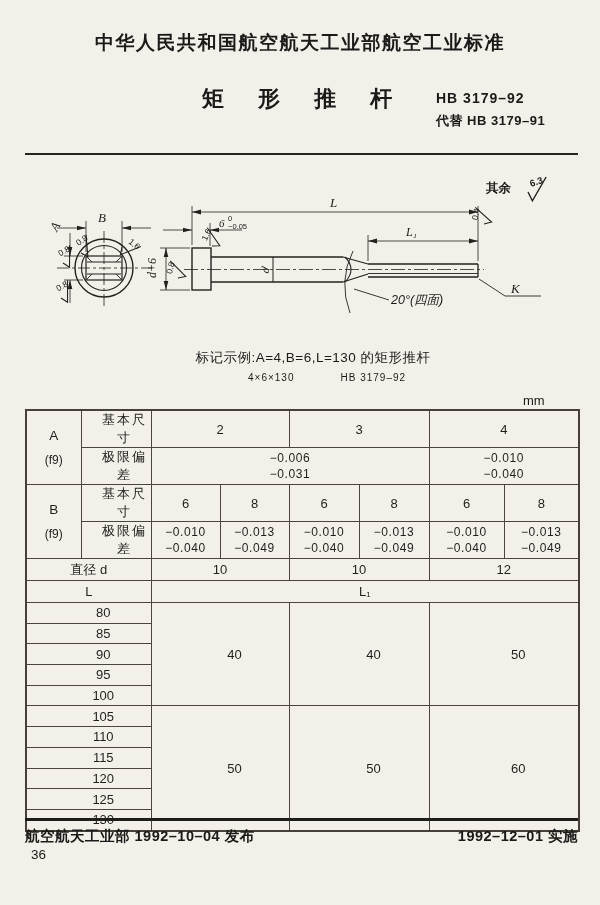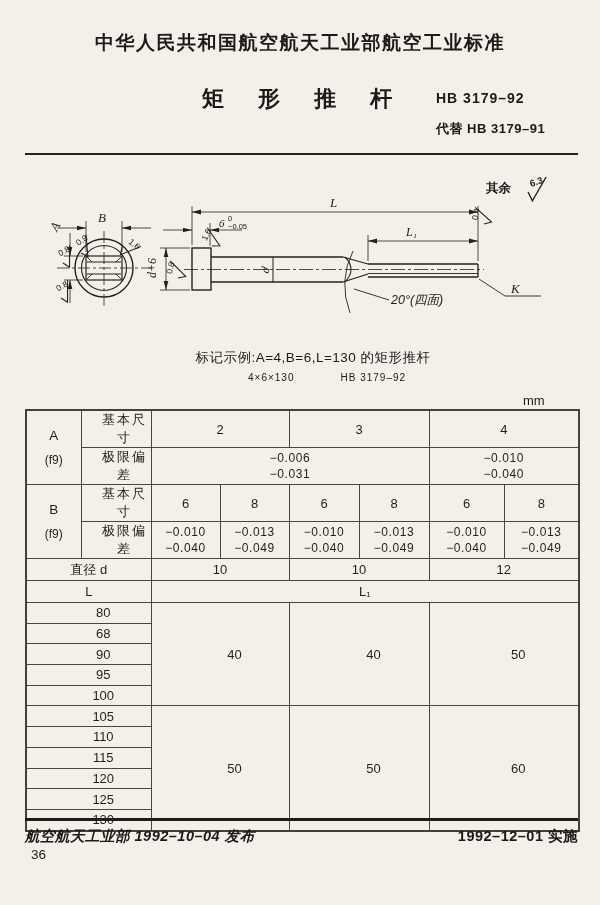--- a/index.html
+++ b/index.html
@@ -2,27 +2,27 @@
 <html><head>
 <meta charset="utf-8">
 <style>
   html,body{margin:0;padding:0;}
   .page{position:relative;width:600px;height:905px;background:#f2f0e9;
         font-family:"Liberation Sans",sans-serif;color:#1b1a18;overflow:hidden;}
   .abs{position:absolute;}
   .hdr{top:30px;left:0;width:600px;text-align:center;font-size:19px;font-weight:700;letter-spacing:1.5px;}
   .ttl{top:84px;left:202px;font-size:22px;font-weight:700;letter-spacing:14px;}
   .stdno{top:90px;left:436px;font-size:14px;font-weight:700;letter-spacing:1px;}
-  .repl{top:112px;left:436px;font-size:13px;font-weight:600;letter-spacing:0.5px;margin-top:8px;}
+  .repl{top:112px;left:436px;font-size:13px;font-weight:600;letter-spacing:0.5px;}
   .rule-top{top:153px;left:25px;width:553px;height:2px;background:#26241f;}
   .ex1{top:349px;left:15px;width:596px;text-align:center;font-size:13.5px;letter-spacing:0.5px;}
   .ex2{top:372px;left:248px;display:flex;gap:46px;font-size:10px;letter-spacing:1px;}
   .mm{top:393px;left:523px;font-size:13px;}
   .rule-bot{top:818px;left:25px;width:553px;height:3px;background:#1f1d19;}
-  .foot-l{top:827px;left:25px;font-size:14.5px;font-weight:700;letter-spacing:0.5px;font-style:italic;}
+  .foot-l{top:827px;left:25px;font-size:14.5px;font-weight:700;letter-spacing:0.5px;}
   .foot-r{top:827px;left:25px;width:553px;text-align:right;font-size:14.5px;font-weight:700;letter-spacing:0.5px;}
   .pgno{top:847px;left:31px;font-size:13.5px;}
   table.spec{position:absolute;top:409px;left:25px;width:553px;border-collapse:collapse;table-layout:fixed;
              border:2px solid #45413a;}
   .spec td{border:1px solid #4a463f;text-align:center;vertical-align:middle;
            font-size:13px;padding:0;color:#211f1c;}
   .spec .lab{font-size:13.5px;line-height:1.9;}
   .spec .tol{font-size:12px;line-height:1.35;letter-spacing:0.6px;}
   .spec .cjk{letter-spacing:2px;padding-left:17px;}
   tr.h22 td{height:21px;}
@@ -285,21 +285,21 @@
         <td colspan="2">L</td>
         <td colspan="6">L₁</td>
       </tr>
       <tr class="h21">
         <td colspan="2">80</td>
         <td colspan="2" rowspan="5">40</td>
         <td colspan="2" rowspan="5">40</td>
         <td colspan="2" rowspan="5">50</td>
       </tr>
       <tr class="h21">
-          <td colspan="2">68</td>
+          <td colspan="2">85</td>
         </tr>
       <tr class="h21">
           <td colspan="2">90</td>
         </tr>
       <tr class="h21">
           <td colspan="2">95</td>
         </tr>
       <tr class="h21">
           <td colspan="2">100</td>
         </tr>

